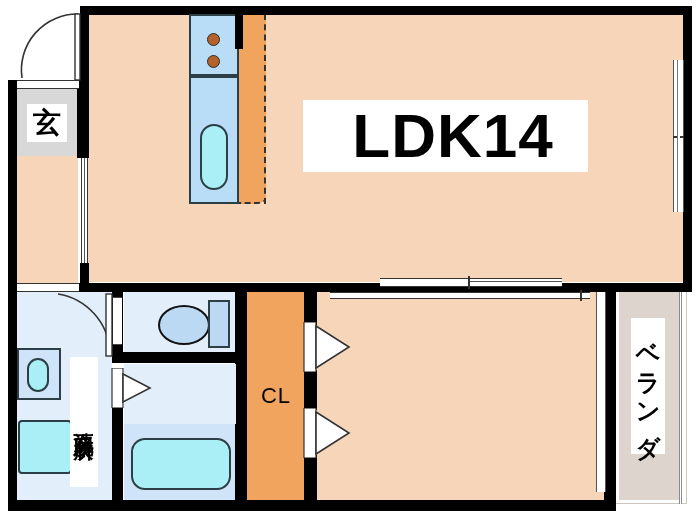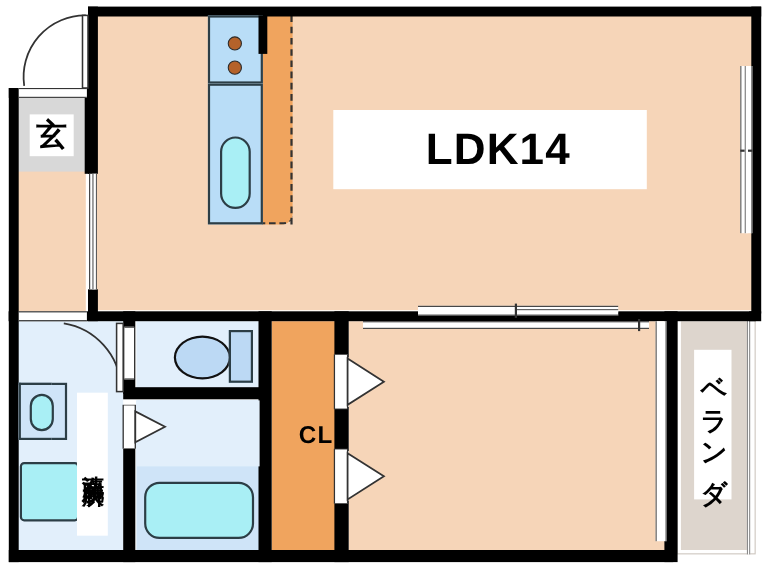--- a/index.html
+++ b/index.html
@@ -11,23 +11,23 @@
   .floor-ldk{background:#f6d5b8;}
   .floor-room{background:#f6d5b8;}
   .floor-hall{background:#f6d5b8;}
   .floor-genkan{background:#d8d8d8;}
   .floor-wet{background:#e2effb;}
   .floor-bath{background:#cfe4f8;}
   .floor-closet{background:#f0a45e;}
   .floor-veranda{background:#ddd5cd;}
   
   .lbl{display:flex;align-items:center;justify-content:center;background:#ffffff;color:#000;font-weight:700;line-height:1;}
-  .lbl-big{font-size:40px;letter-spacing:1px;padding-left:15px;}
+  .lbl-big{font-size:62px;letter-spacing:1px;padding-left:15px;}
   .lbl-room{font-size:52px;letter-spacing:2px;}
-  .lbl-cl{font-size:22px;background:transparent;font-weight:700;letter-spacing:1px;justify-content:flex-end;}
+  .lbl-cl{font-size:22px;background:transparent;font-weight:400;letter-spacing:1px;}
   .lbl-gen{font-size:28px;font-weight:700;}
   .lbl-vert{writing-mode:vertical-rl;text-orientation:upright;font-size:20px;font-weight:700;letter-spacing:2px;background:#ffffff;}
   .lbl-vert-veranda{writing-mode:vertical-rl;text-orientation:upright;font-size:24px;font-weight:700;letter-spacing:3px;background:#ffffff;}
   
   .fx{border:2px solid #2c3e46;box-sizing:border-box;}
   .sinkbox{background:#b9ddf7;}
   .stovebox{background:#b9ddf7;}
   .burner{border-radius:50%;background:#b5622a;border:1.5px solid #2c2c2c;}
   .basin{background:#a9eff5;border:2px solid #2c3e46;border-radius:14px;}
   .tub{background:#a9eff5;border:2.5px solid #2c3e46;border-radius:14px;}

